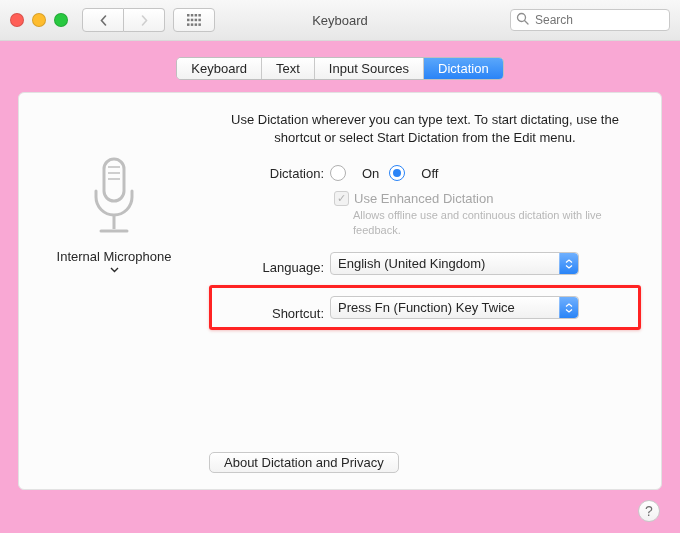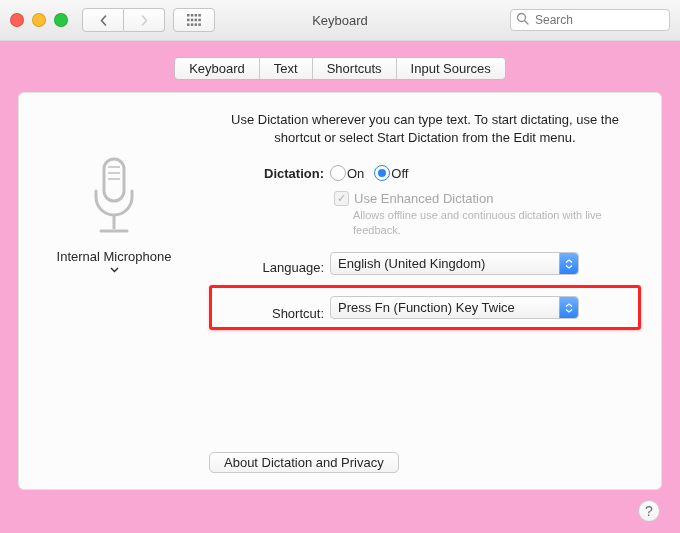--- a/index.html
+++ b/index.html
@@ -26,24 +26,24 @@
 .tab{padding:3px 14px;font-size:13px;border-right:1px solid #c9c9c9;background:linear-gradient(#ffffff,#f2f2f2);}
 .tab:last-child{border-right:none;}
 .tab.active{background:linear-gradient(#5aa7fb,#2a84f7);color:#fff;}
 .panel{flex:1;margin-top:12px;border:1px solid #e2e2e2;border-radius:6px;background:#fcfcfc;padding:18px 20px 16px 20px;display:flex;gap:20px;box-sizing:border-box;position:relative;}
 .leftcol{width:150px;display:flex;flex-direction:column;align-items:center;padding-top:46px;}
 .mic-icon{color:#bfbfbf;margin-bottom:12px;}
 .devicelabel{font-size:13px;color:#272727;display:flex;align-items:center;gap:3px;flex-direction:column;}
 .rightcol{flex:1;display:flex;flex-direction:column;}
 .instr{font-size:13px;line-height:1.4;color:#1f1f1f;text-align:center;padding:0 10px 12px 10px;}
 .optrow{display:flex;align-items:flex-start;margin-top:6px;}
-.optlabel{width:115px;text-align:right;padding-right:6px;font-size:13px;padding-top:1px;font-weight:bold;}
+.optlabel{width:115px;text-align:right;padding-right:6px;font-size:13px;padding-top:1px;}
 .optbody{flex:1;}
 .radios{display:flex;align-items:center;gap:10px;}
-.radio{display:flex;align-items:center;gap:1px;}
+.radio{display:flex;align-items:center;gap:16px;}
 .radio .c{width:14px;height:14px;border-radius:50%;border:1px solid #b0b0b0;background:#fff;display:flex;align-items:center;justify-content:center;}
 .radio.sel .c{border-color:#2a84f7;}
 .radio.sel .c::after{content:"";width:8px;height:8px;border-radius:50%;background:#2a84f7;}
 .check{display:flex;align-items:center;gap:5px;color:#a6a6a6;margin-top:10px;margin-left:4px;}
 .check .b{width:13px;height:13px;border-radius:3px;border:1px solid #cfcfcf;background:#f2f2f2;display:flex;align-items:center;justify-content:center;font-size:11px;color:#b0b0b0;}
 .subtext{font-size:11px;color:#b7b7b7;line-height:1.35;margin-left:23px;margin-top:2px;max-width:290px;}
 .formrow{display:flex;align-items:flex-end;margin-top:14px;}
 .formlabel{width:115px;text-align:right;padding-right:6px;font-size:13px;}
 .select{flex:1;max-width:240px;height:21px;border:1px solid #c9c9c9;border-radius:4px;background:linear-gradient(#ffffff,#f1f1f1);display:flex;align-items:center;padding:0 0 0 7px;position:relative;font-size:13px;}
 .select .arrows{position:absolute;right:0;top:0;bottom:0;width:18px;border-left:1px solid rgba(255,255,255,.3);background:linear-gradient(#6fb0fe,#2a84f7);display:flex;flex-direction:column;align-items:center;justify-content:center;color:#fff;border-radius:0 4px 4px 0;}
@@ -106,22 +106,22 @@
       </span>
       <input class="searchfield" placeholder="Search" style="">
     </div>
   </div>
 
   <div class="body">
     <div class="tabs-row">
       <div class="tabs">
         <div class="tab">Keyboard</div>
         <div class="tab">Text</div>
-        <div class="tab">Shortcuts</div>
         <div class="tab">Input Sources</div>
+        <div class="tab active">Dictation</div>
       </div>
     </div>
 
     <div class="panel">
       <div class="leftcol">
         <span class="mic-icon">
           <svg width="54" height="80" viewBox="0 0 54 80">
             <rect x="17" y="2" width="20" height="42" rx="10" fill="none" stroke="currentColor" stroke-width="3"></rect>
             <line x1="21" y1="10" x2="33" y2="10" stroke="currentColor" stroke-width="1.5"></line>
             <line x1="21" y1="16" x2="33" y2="16" stroke="currentColor" stroke-width="1.5"></line>

